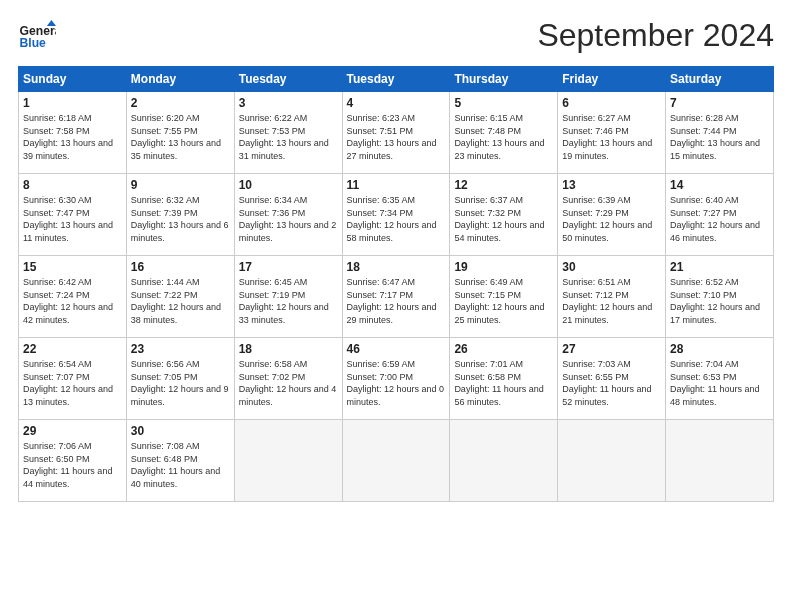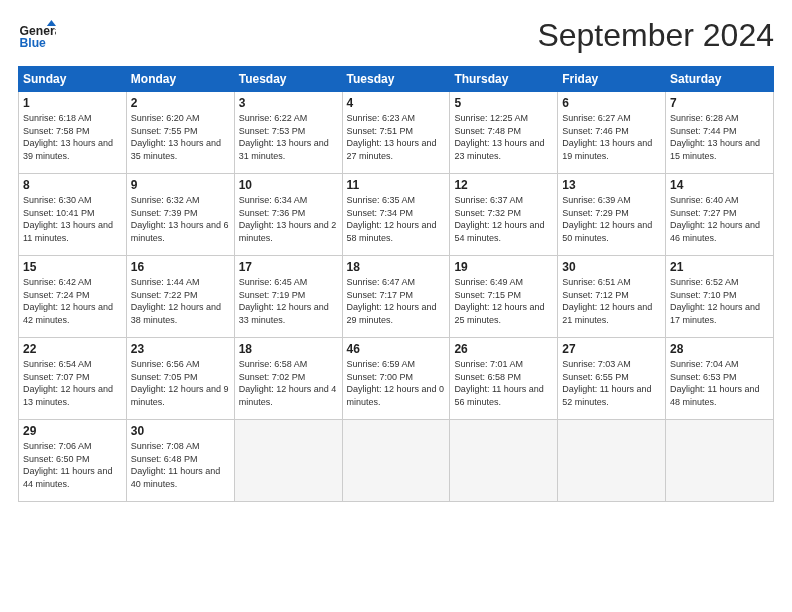--- a/index.html
+++ b/index.html
@@ -140,21 +140,21 @@
           </td>
           <td>
             <span class="day-number">4</span>
             <div class="day-info">Sunrise: 6:23 AM
 Sunset: 7:51 PM
 Daylight: 13 hours
 and 27 minutes.</div>
           </td>
           <td>
             <span class="day-number">5</span>
-            <div class="day-info">Sunrise: 12:25 AM
+            <div class="day-info">Sunrise: 6:15 AM
 Sunset: 7:48 PM
 Daylight: 13 hours
 and 23 minutes.</div>
           </td>
           <td>
             <span class="day-number">6</span>
             <div class="day-info">Sunrise: 6:27 AM
 Sunset: 7:46 PM
 Daylight: 13 hours
 and 19 minutes.</div>
@@ -164,21 +164,21 @@
             <div class="day-info">Sunrise: 6:28 AM
 Sunset: 7:44 PM
 Daylight: 13 hours
 and 15 minutes.</div>
           </td>
         </tr>
         <tr>
           <td>
             <span class="day-number">8</span>
             <div class="day-info">Sunrise: 6:30 AM
-Sunset: 10:41 PM
+Sunset: 7:47 PM
 Daylight: 13 hours
 and 11 minutes.</div>
           </td>
           <td>
             <span class="day-number">9</span>
             <div class="day-info">Sunrise: 6:32 AM
 Sunset: 7:39 PM
 Daylight: 13 hours
 and 6 minutes.</div>
           </td>

